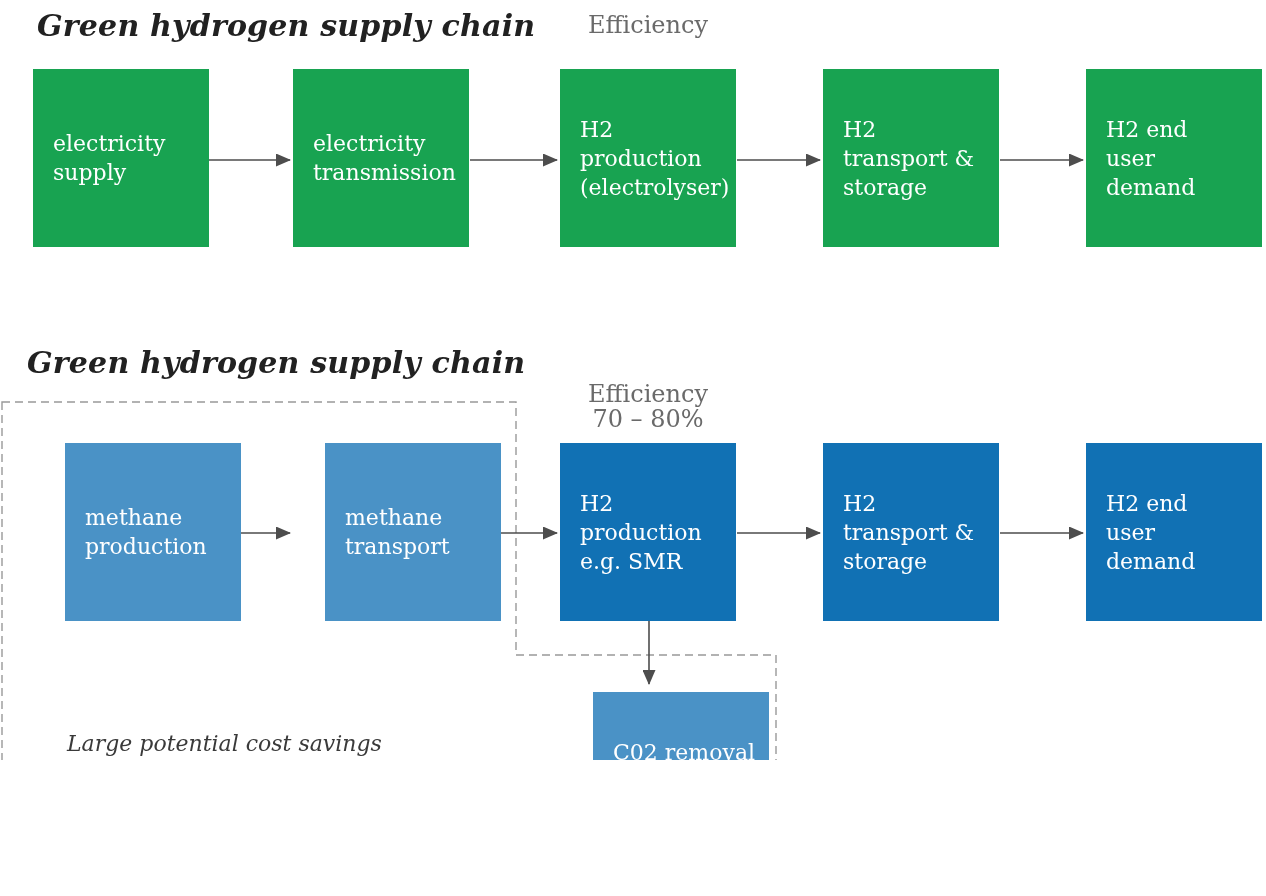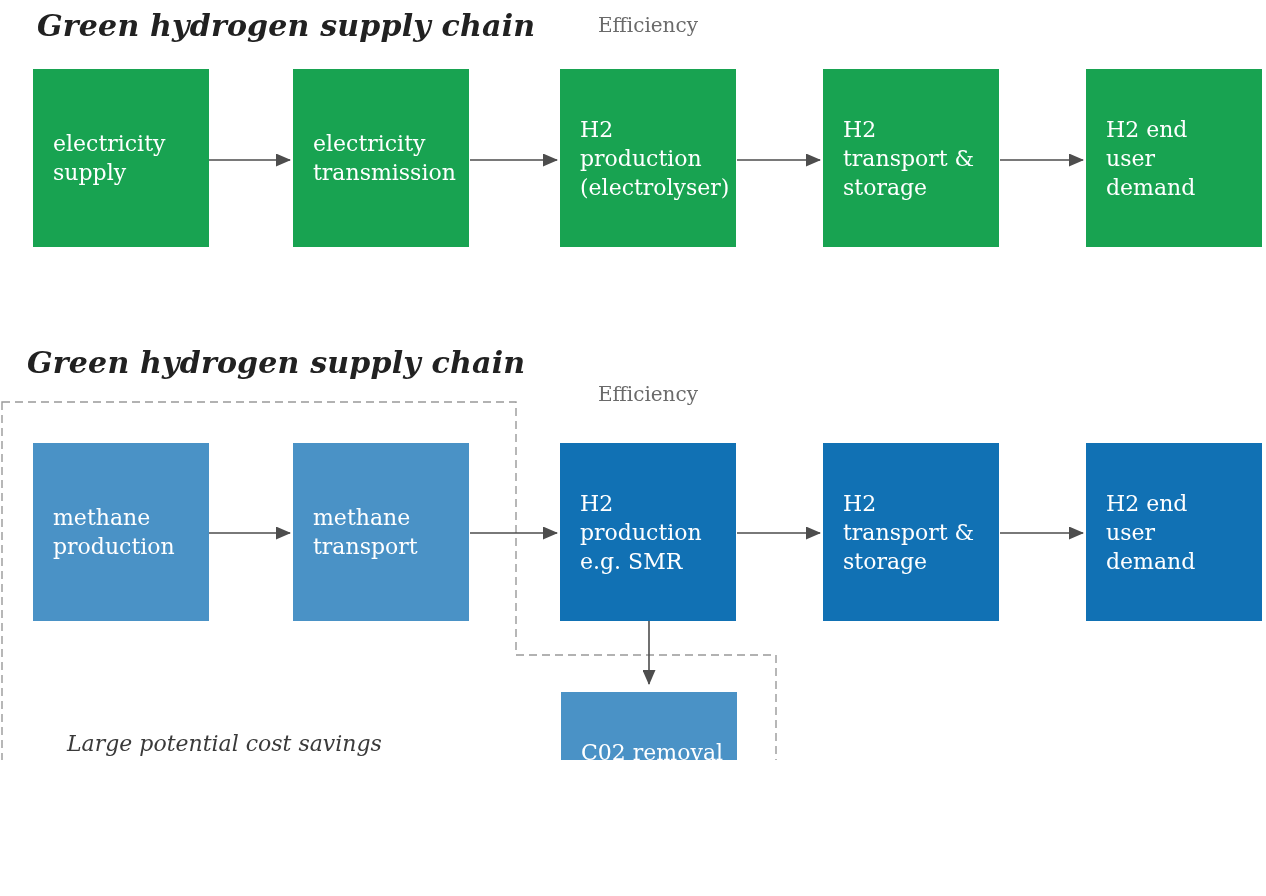--- a/index.html
+++ b/index.html
@@ -26,39 +26,39 @@
     font-style: italic;
     color: var(--title_text, #212121);
     white-space: pre;
     letter-spacing: 0.2px;
   }
   .eff {
     position: absolute;
     width: 220px;
     text-align: center;
     color: var(--efficiency_text, #6a6a6a);
-    font-size: 20px;
+    font-size: 24px;
     line-height: 25px;
   }
   .box {
     position: absolute;
     width: 176px;
     height: 178px;
     display: flex;
     align-items: center;
     box-sizing: border-box;
     padding-left: 20px;
     padding-right: 4px;
     color: var(--box_text, #ffffff);
     font-size: 22px;
     line-height: 29px;
     white-space: pre;
   }
   .box.green { background: var(--green, #18A351); }
-  .box.light { background: var(--light_blue, #4A92C6); }
+  .box.light { background: var(--light_blue, #4A92C6); margin-left: 32px; }
   .box.dark  { background: var(--dark_blue, #1171B4); }
   .note {
     position: absolute;
     font-style: italic;
     font-size: 22px;
     line-height: 41px;
     color: var(--note_text, #3A3A3A);
     white-space: pre;
   }
   .arrow-line {
@@ -117,20 +117,21 @@
 transport &amp;
 storage</div>
   <div class="box green" style="left:1086px;top:69px;">H2 end
 user
 demand</div>
 
   <h1 class="chain-title" style="left:27px; top:345px;">Green hydrogen supply chain</h1>
 
   <div class="eff" style="left:538px; top:382px;">
     <div>Efficiency</div>
+    <div>70 – 80%</div>
   </div>
 
   <div class="box light" style="left:33px;  top:443px;">methane
 production</div>
   <div class="box light" style="left:293px; top:443px;">methane
 transport</div>
   <div class="box dark" style="left:560px; top:443px;">H2
 production
 e.g. SMR</div>
   <div class="box dark" style="left:823px; top:443px;">H2

